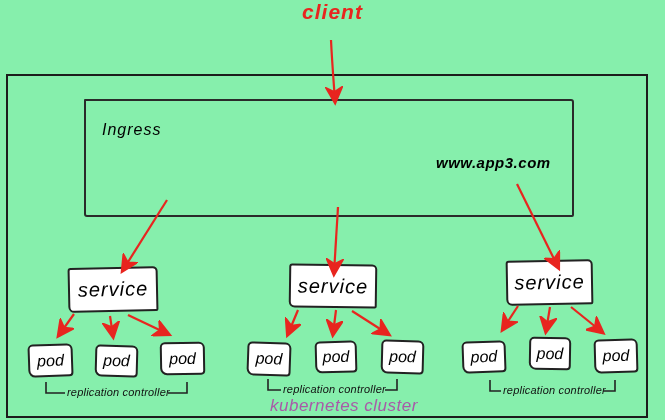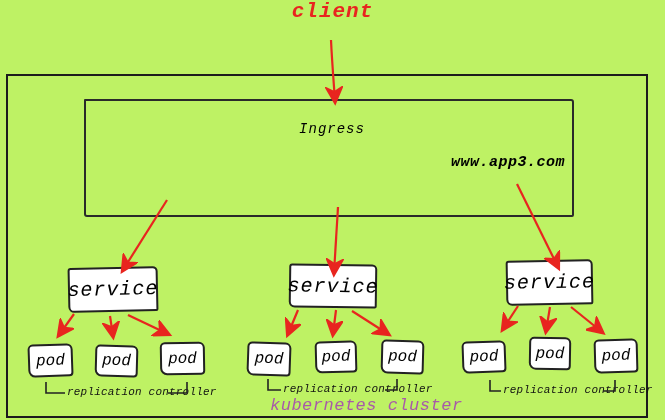--- a/index.html
+++ b/index.html
@@ -5,22 +5,22 @@
   :root {
     --arrow: #e8251f;
     --purple: #a85aa8;
     --ink: #1c1c1c;
   }
   * { margin:0; padding:0; box-sizing:border-box; }
   body { background:#ffffff; }
   .canvas {
     position:relative;
     width:665px; height:420px;
-    background:#bef264;
-    font-family:Liberation Mono, monospace;
+    background:#86efac;
+    font-family:Liberation Sans, sans-serif;
     overflow:hidden;
   }
   .client-label {
     position:absolute; left:0; top:8; width:665px;
     text-align:center;
     font-size:21px; font-style:italic; font-weight:bold;
     color:var(--arrow);
     letter-spacing:1px;
   }
   .outer-border {
@@ -29,34 +29,34 @@
     border:2px solid var(--ink);
     background:transparent;
   }
   .ingress-box {
     position:absolute; left:84px; top:99px;
     width:490px; height:118px;
     border:2px solid #2a2a2a;
     border-radius:1px 3px 2px 3px;
   }
   .ingress-title {
-    position:absolute; left:3px; top:20px; width:100%;
-    text-align:center;
-    font-size:14px; font-style:italic; color:#000;
+    position:absolute; left:16px; top:20px; width:100%;
+    text-align:left;
+    font-size:16px; font-style:italic; color:#000;
     letter-spacing:1px;
   }
   .host-label {
     position:absolute;
     font-size:15px; font-style:italic; font-weight:bold;
     color:#000; letter-spacing:0.5px;
     white-space:nowrap;
   }
   .host-1 { left:99px;  top:177px; }
   .host-2 { left:259px; top:183px; }
-  .host-3 { left:436px; top:154px;margin-left:15px; }
+  .host-3 { left:436px; top:154px; }
   .service-box {
     position:absolute;
     border:2.4px solid #222;
     border-radius:3px 5px 2px 6px;
     display:flex; align-items:center; justify-content:center;
     font-size:20px; font-style:italic; color:#000;
     letter-spacing:1px;
     background:#fff;
   }
   .svc-1 { left:68px;  top:267px; width:90px; height:45px; transform:rotate(-1.2deg); }

